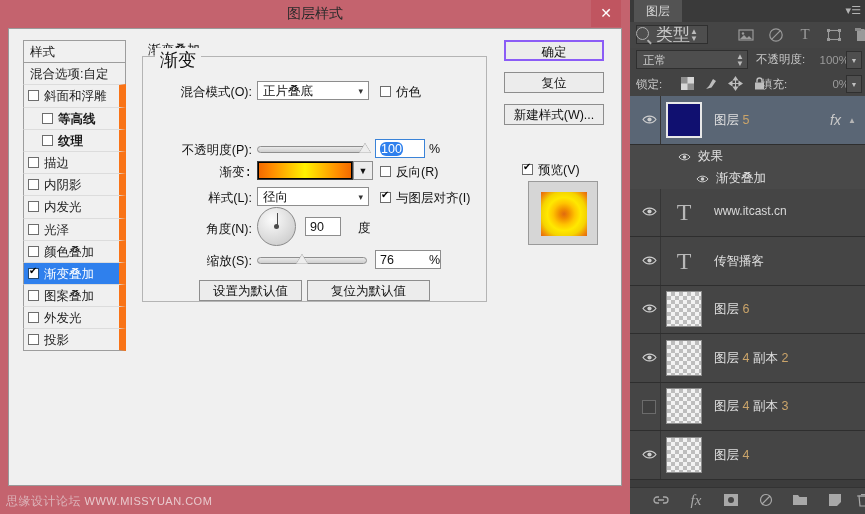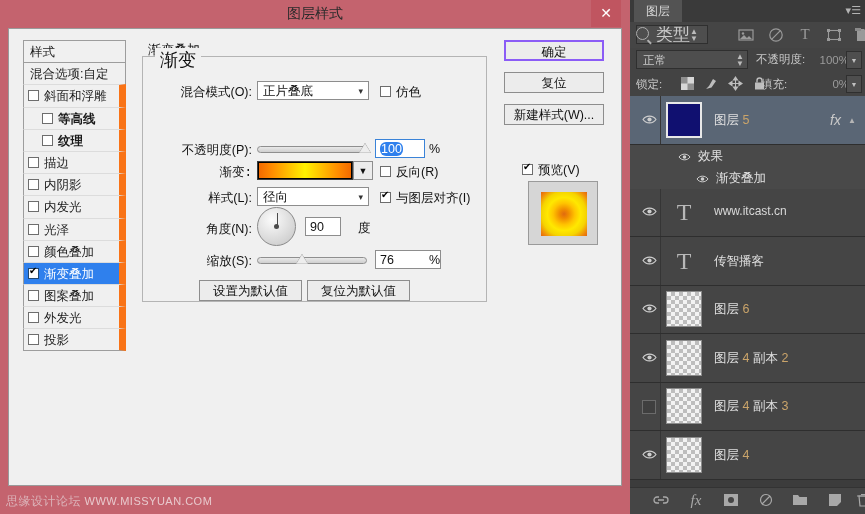--- a/index.html
+++ b/index.html
@@ -265,21 +265,21 @@
 
       <div class="lbl" style="left:148px;top:224px;width:95px;">缩放(S):</div>
       <div class="slider" style="left:248px;top:228px;width:110px;"></div>
       <div class="knob" style="left:287px;top:225px;"></div>
       <div class="txtin" style="left:366px;top:221px;width:66px;">
         <span>76</span>
       </div>
       <div class="lbl" style="left:420px;top:224px;">%</div>
 
       <div class="btm" style="left:190px;top:251px;width:103px;">设置为默认值</div>
-      <div class="btm" style="left:298px;top:251px;width:103px;text-align:center;">复位为默认值</div>
+      <div class="btm" style="left:298px;top:251px;width:123px;text-align:center;">复位为默认值</div>
 
       <div class="rbtn prim" style="left:495px;top:11px;">确定</div>
       <div class="rbtn" style="left:495px;top:75px;">新建样式(W)...</div>
       <div class="rbtn" style="left:495px;top:43px;">复位</div>
       <div id="preview">
         <span class="cb on"></span><span>预览(V)</span>
       </div>
       <div id="thumbout">
         <div id="thumbin"></div>
       </div>

